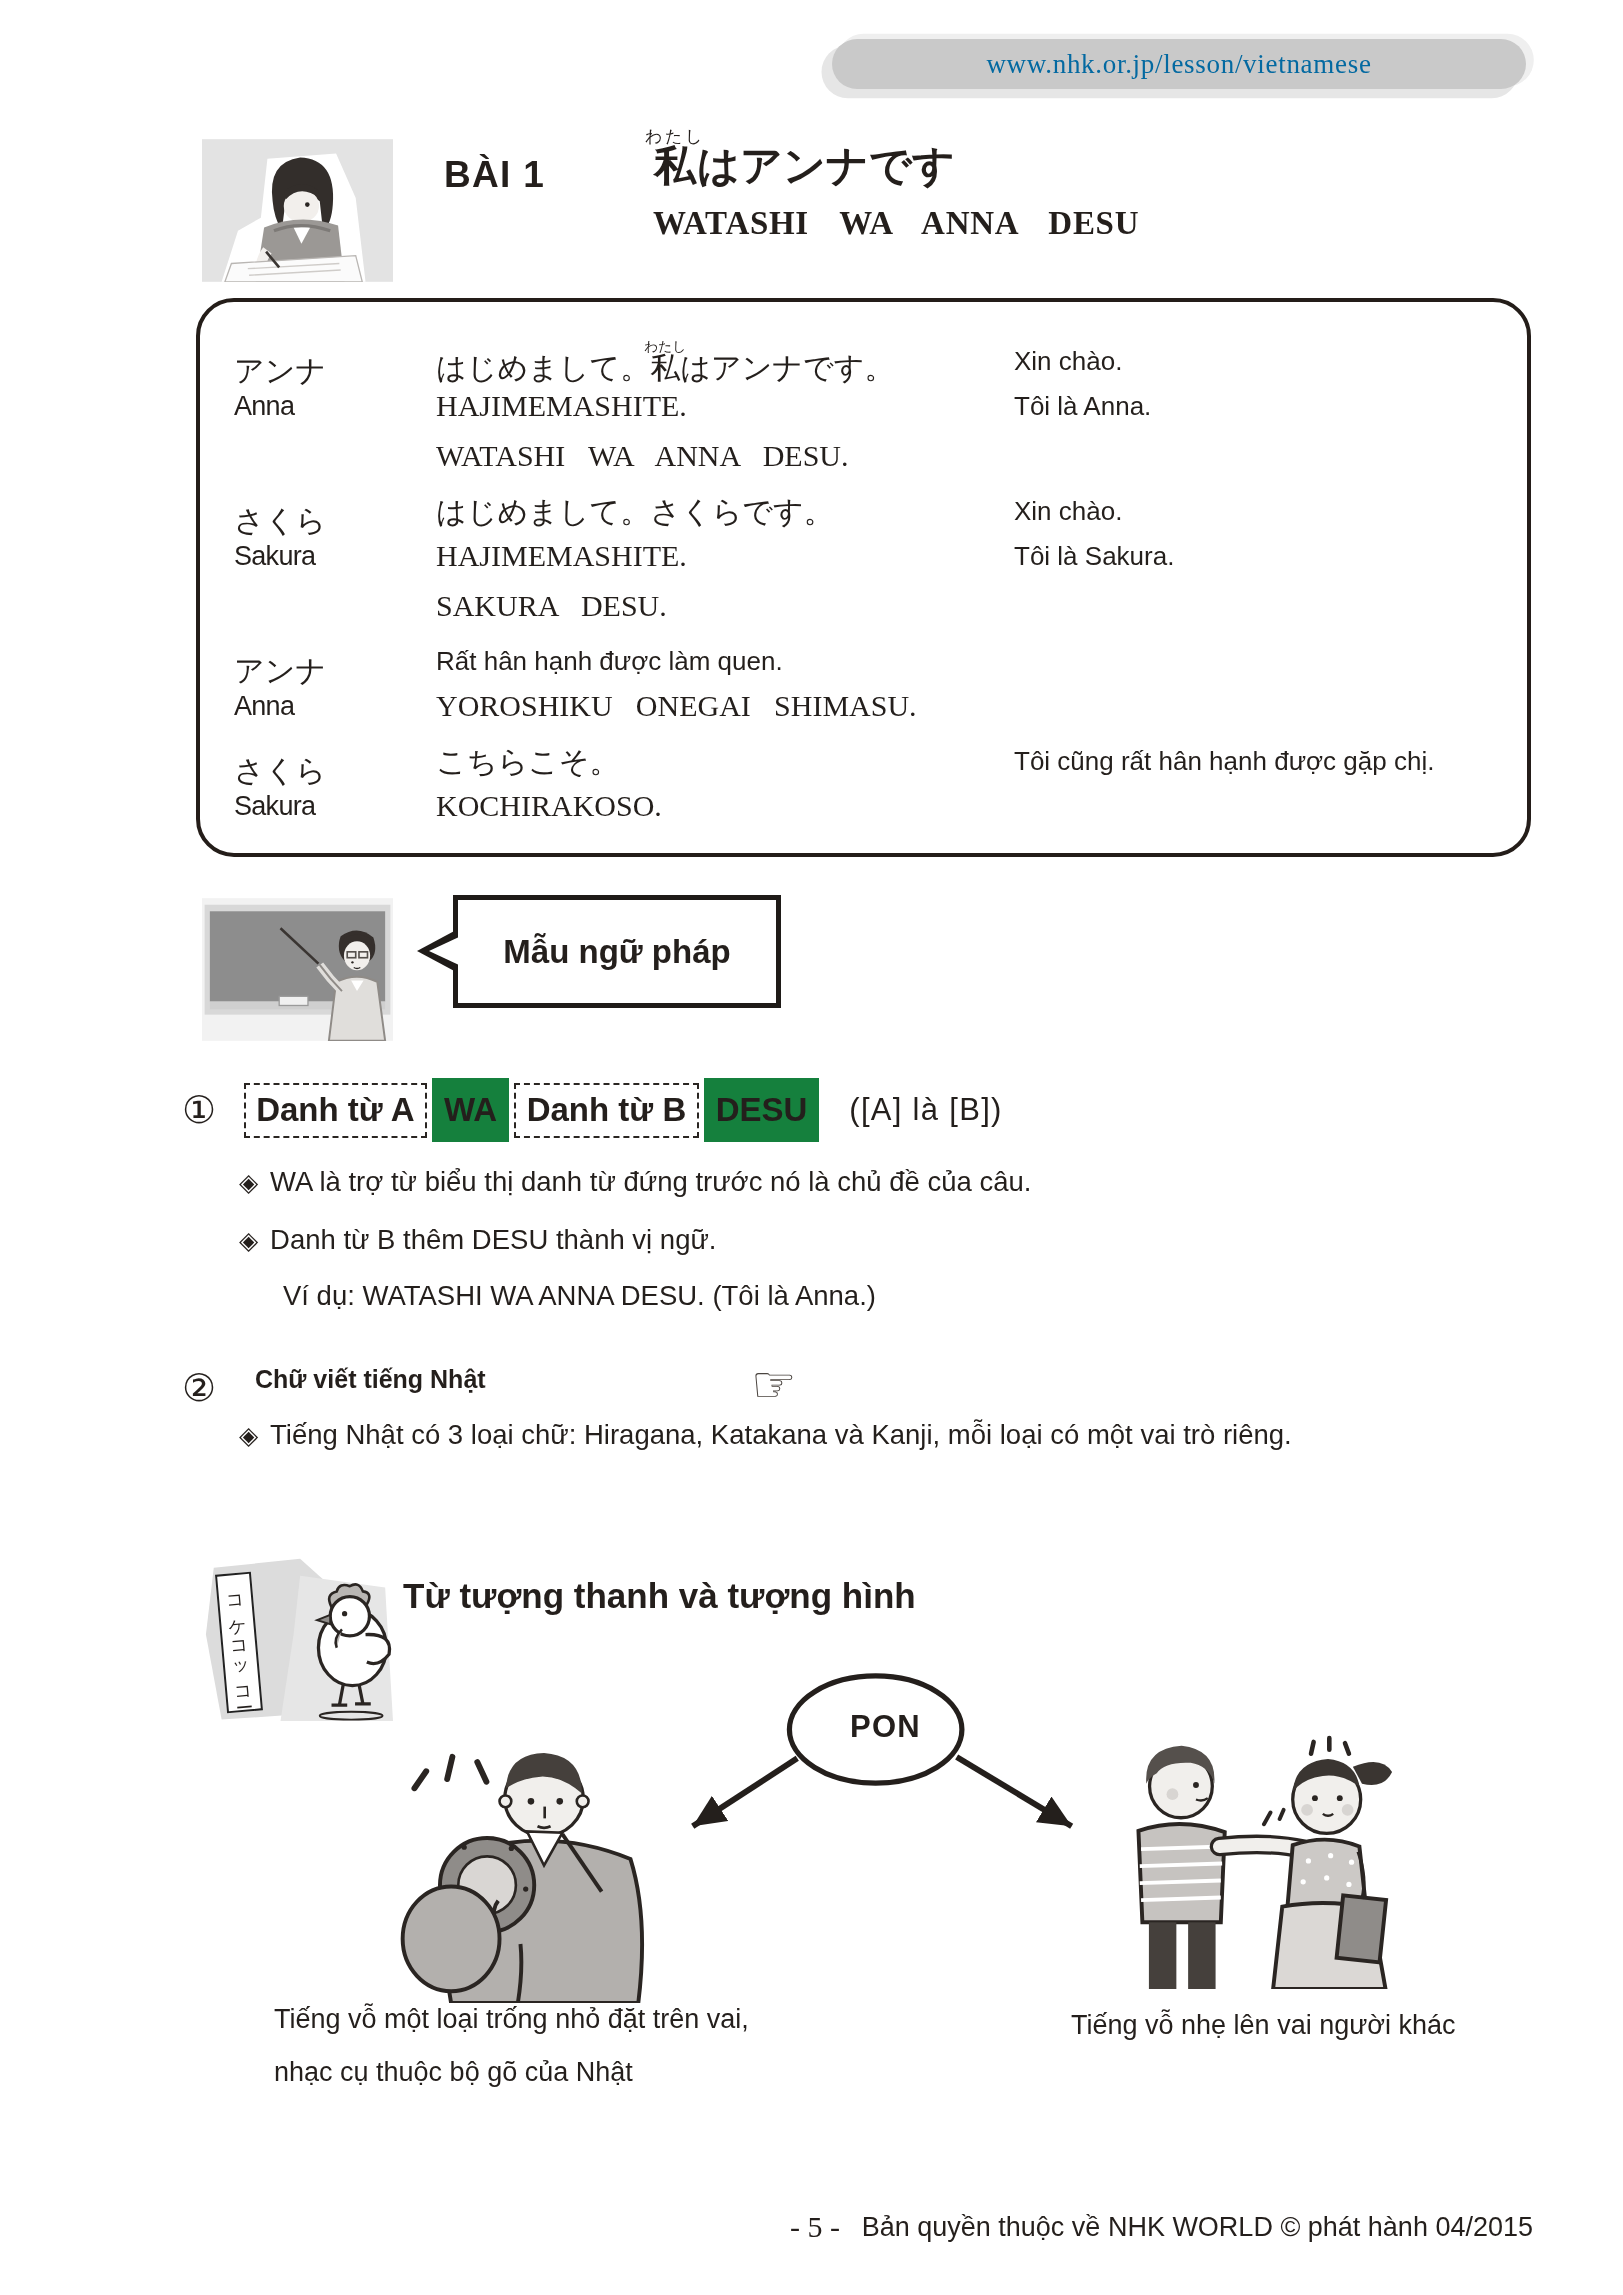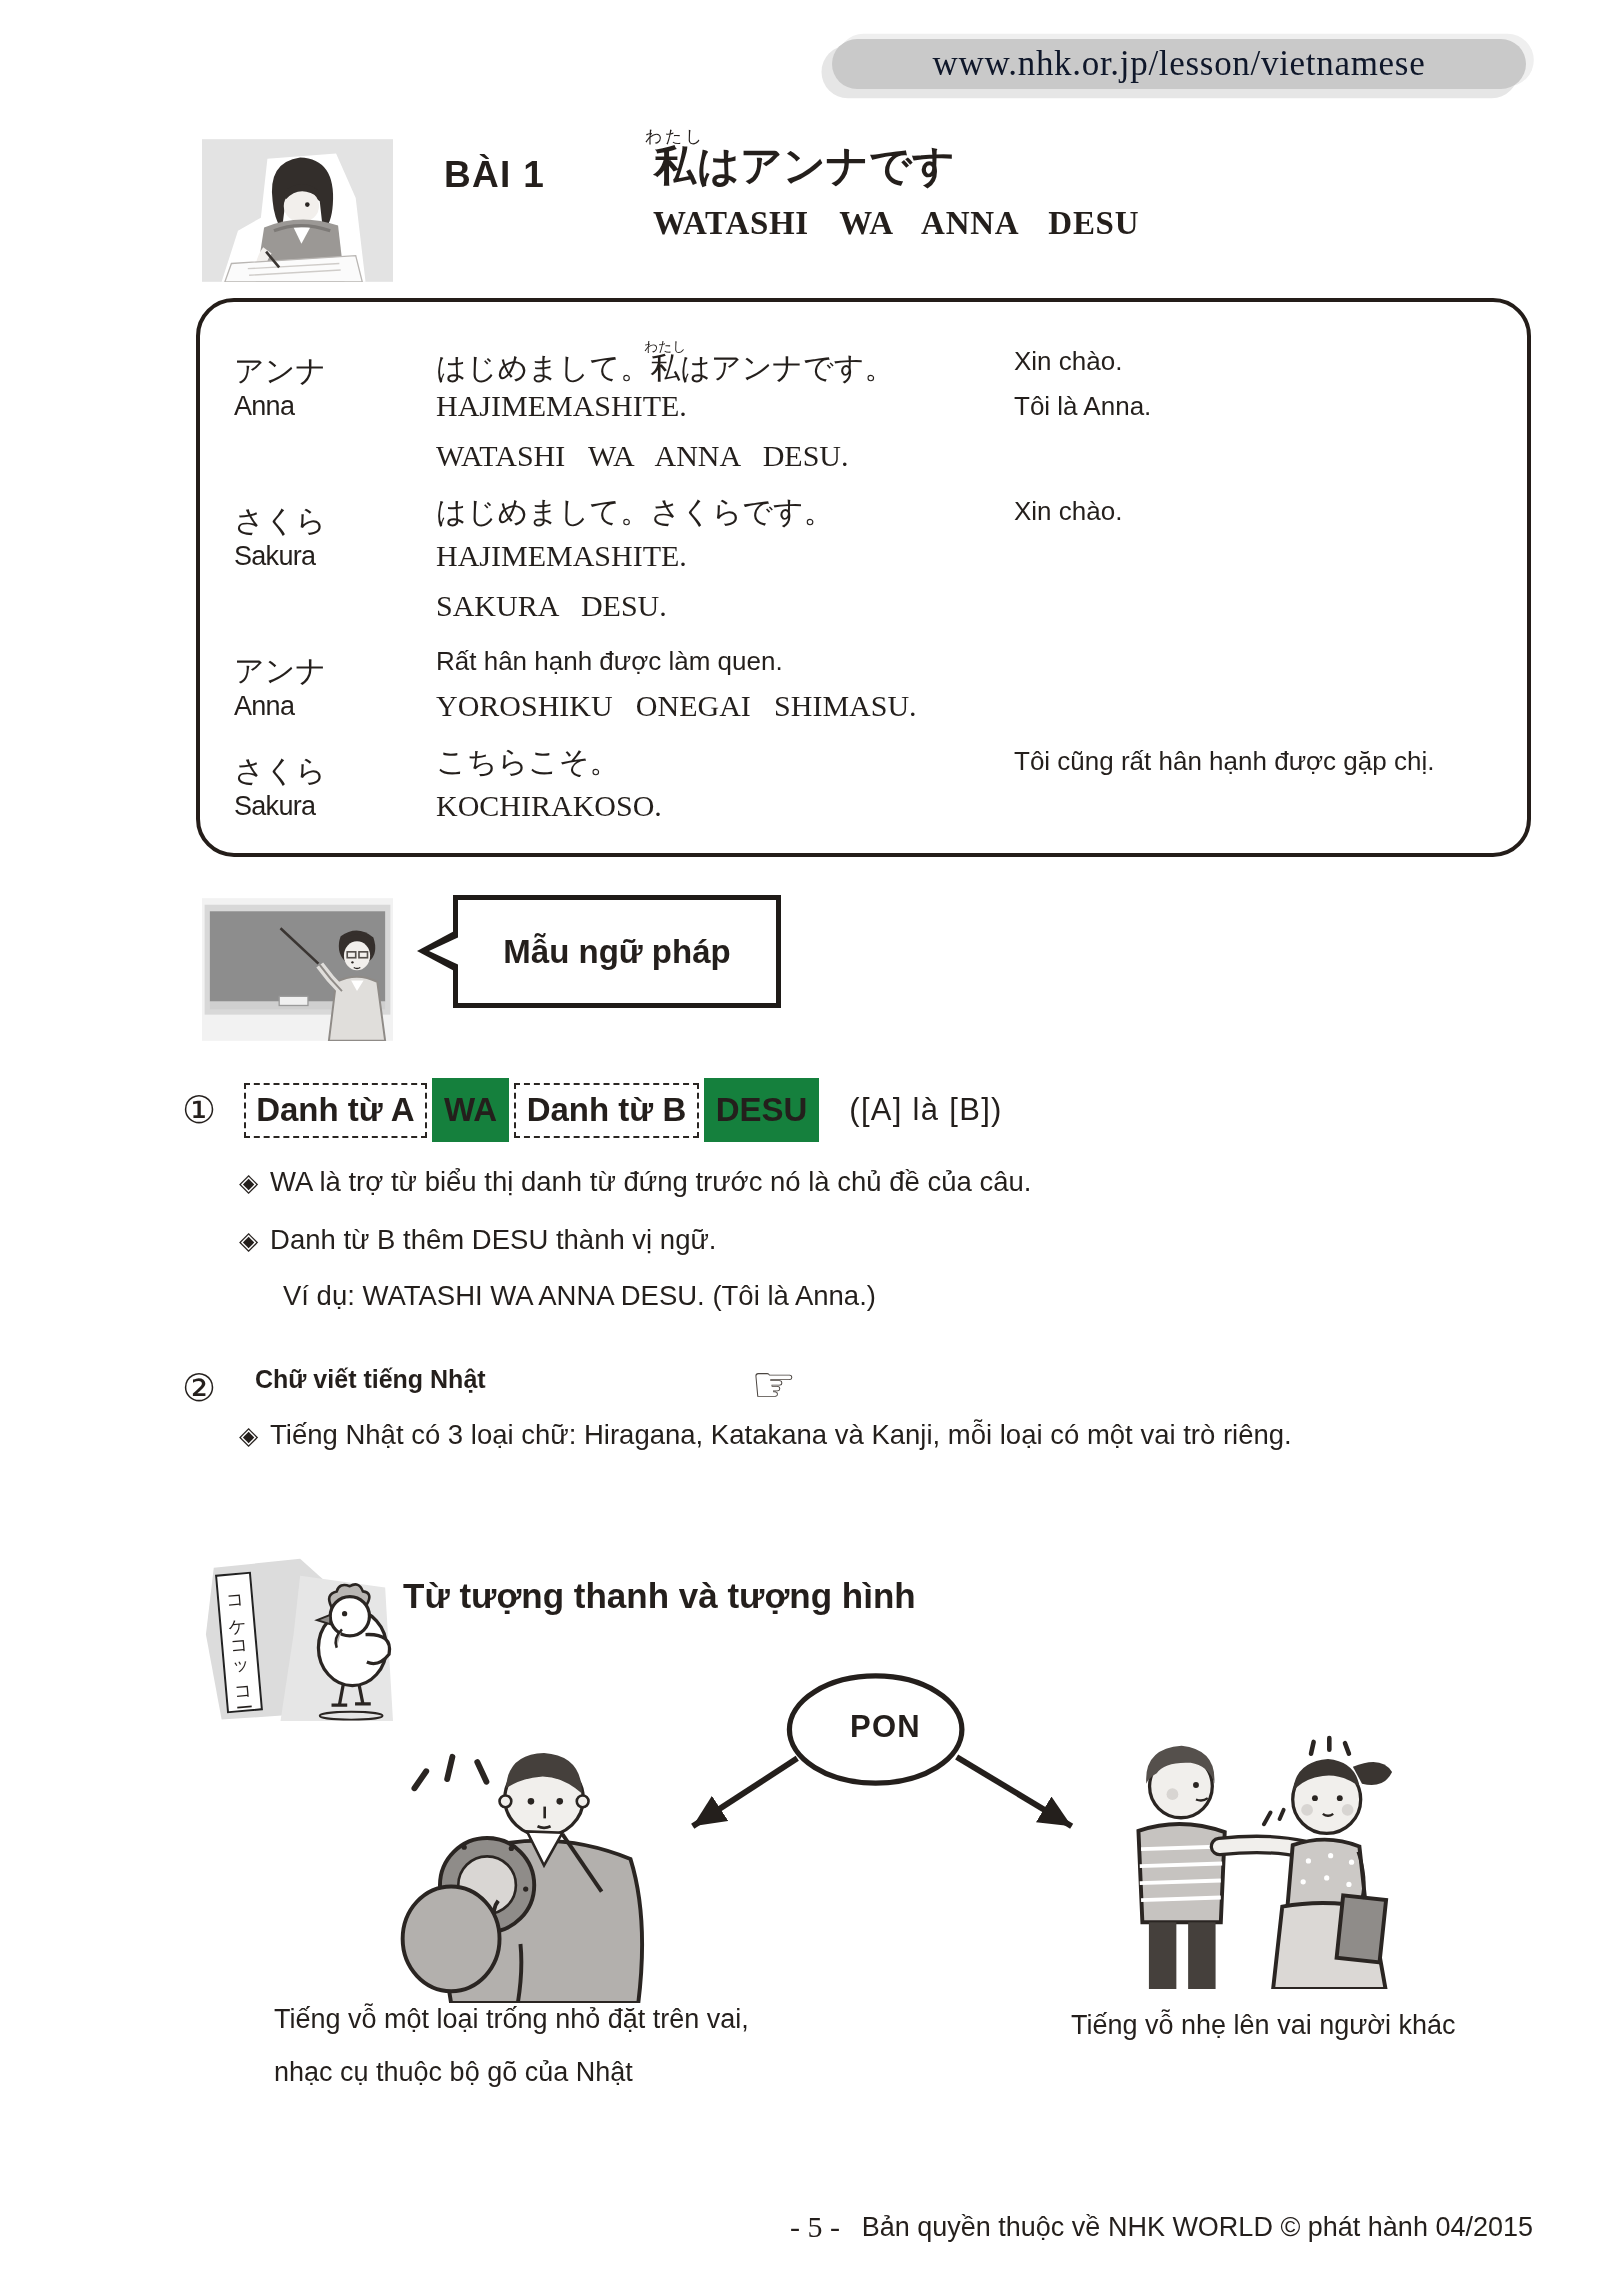--- a/index.html
+++ b/index.html
@@ -9,21 +9,21 @@
     font-family:"Liberation Sans", sans-serif;
   }
   
   .banner{
     position:absolute;left:832px;top:39px;width:694px;height:50px;
     background:#c9c9c9;border-radius:26px;
     box-shadow:-9.2px 7.9px 0 1.3px #e6e6e6, 6.5px -3.9px 0 1.3px #efefef;
     display:flex;align-items:center;justify-content:center;
   }
   .banner span{
-    font-family:"Liberation Serif", serif;font-size:35px;letter-spacing:0.7px;color:#0f172a;
+    font-family:"Liberation Serif", serif;font-size:27px;letter-spacing:0.7px;color:#0369a1;
   }
   
   .illo{position:absolute;}
   .lesson-label{position:absolute;left:444px;top:154px;font-size:37px;font-weight:bold;letter-spacing:1.3px;}
   .title-jp{position:absolute;left:645px;top:128px;font-size:42px;font-weight:bold;line-height:1;}
   .title-jp rt{font-size:17px;font-weight:normal;letter-spacing:2.6px;}
   .title-romaji{
     position:absolute;left:653px;top:205px;font-size:33px;font-weight:bold;
     font-family:"Liberation Serif", serif;word-spacing:22px;letter-spacing:0.7px;
   }
@@ -135,20 +135,21 @@
       <div></div>
     </div>
     <div class="dlg-row">
       <div class="c-name-jp">さくら</div>
       <div class="t-jp">はじめまして。さくらです。</div>
       <div class="c-viet">Xin chào.</div>
     </div>
     <div class="dlg-row">
       <div class="c-name-latin">Sakura</div>
       <div class="t-romaji">HAJIMEMASHITE.</div>
+      <div class="c-viet">Tôi là Sakura.</div>
     </div>
     <div class="dlg-row">
       <div></div>
       <div class="t-romaji">SAKURA DESU.</div>
       <div></div>
     </div>
     <div class="dlg-row">
       <div class="c-name-jp">アンナ</div>
       <div class="c-viet">Rất hân hạnh được làm quen.</div>
     </div>

